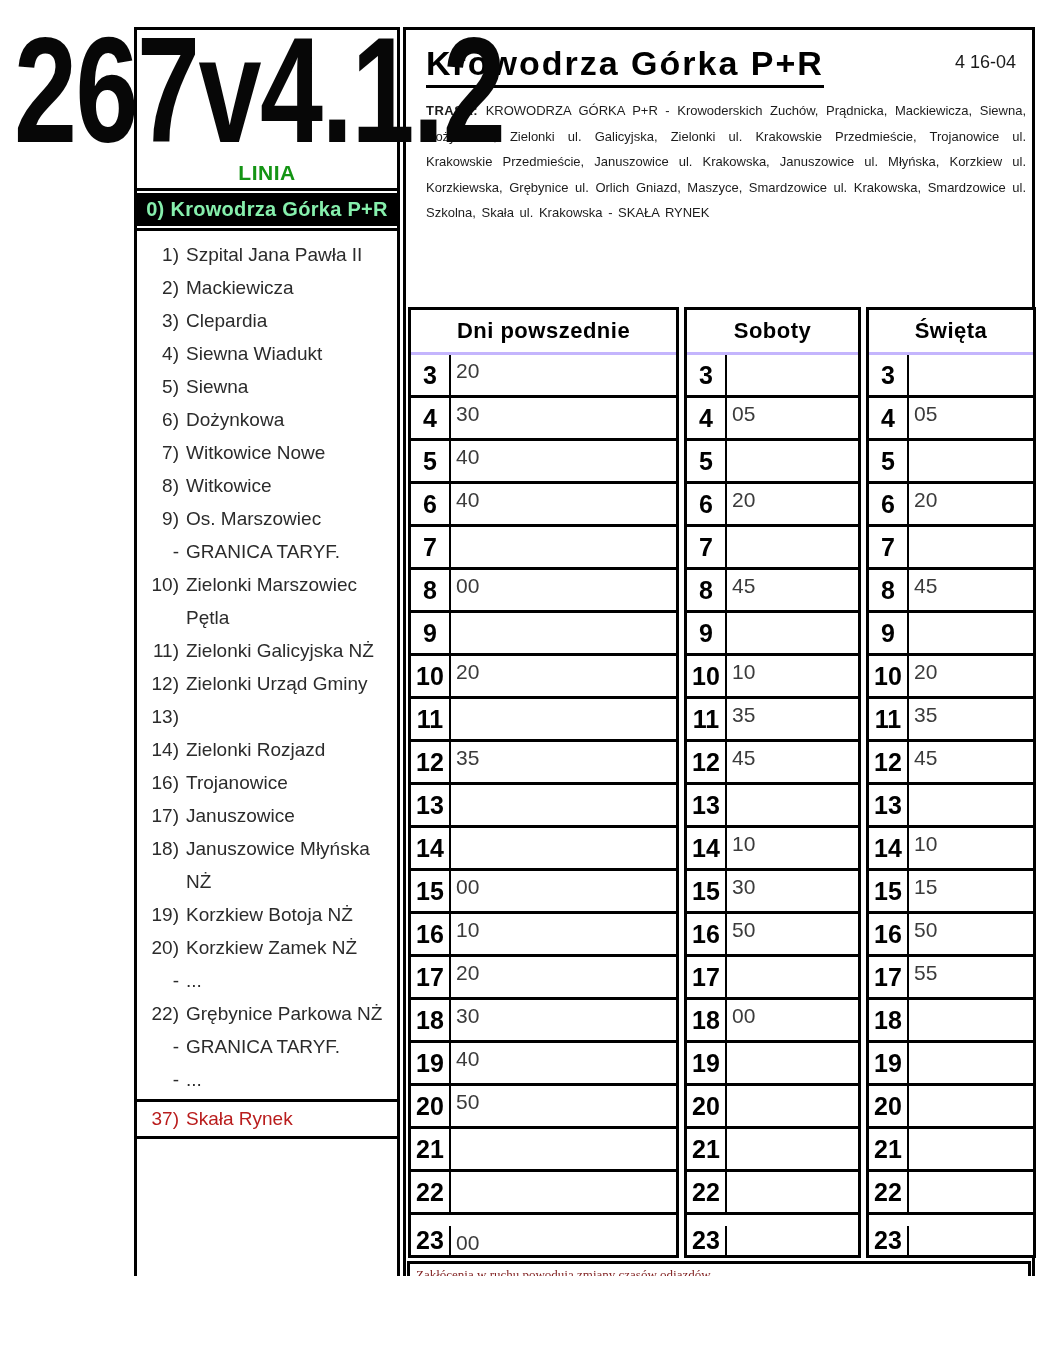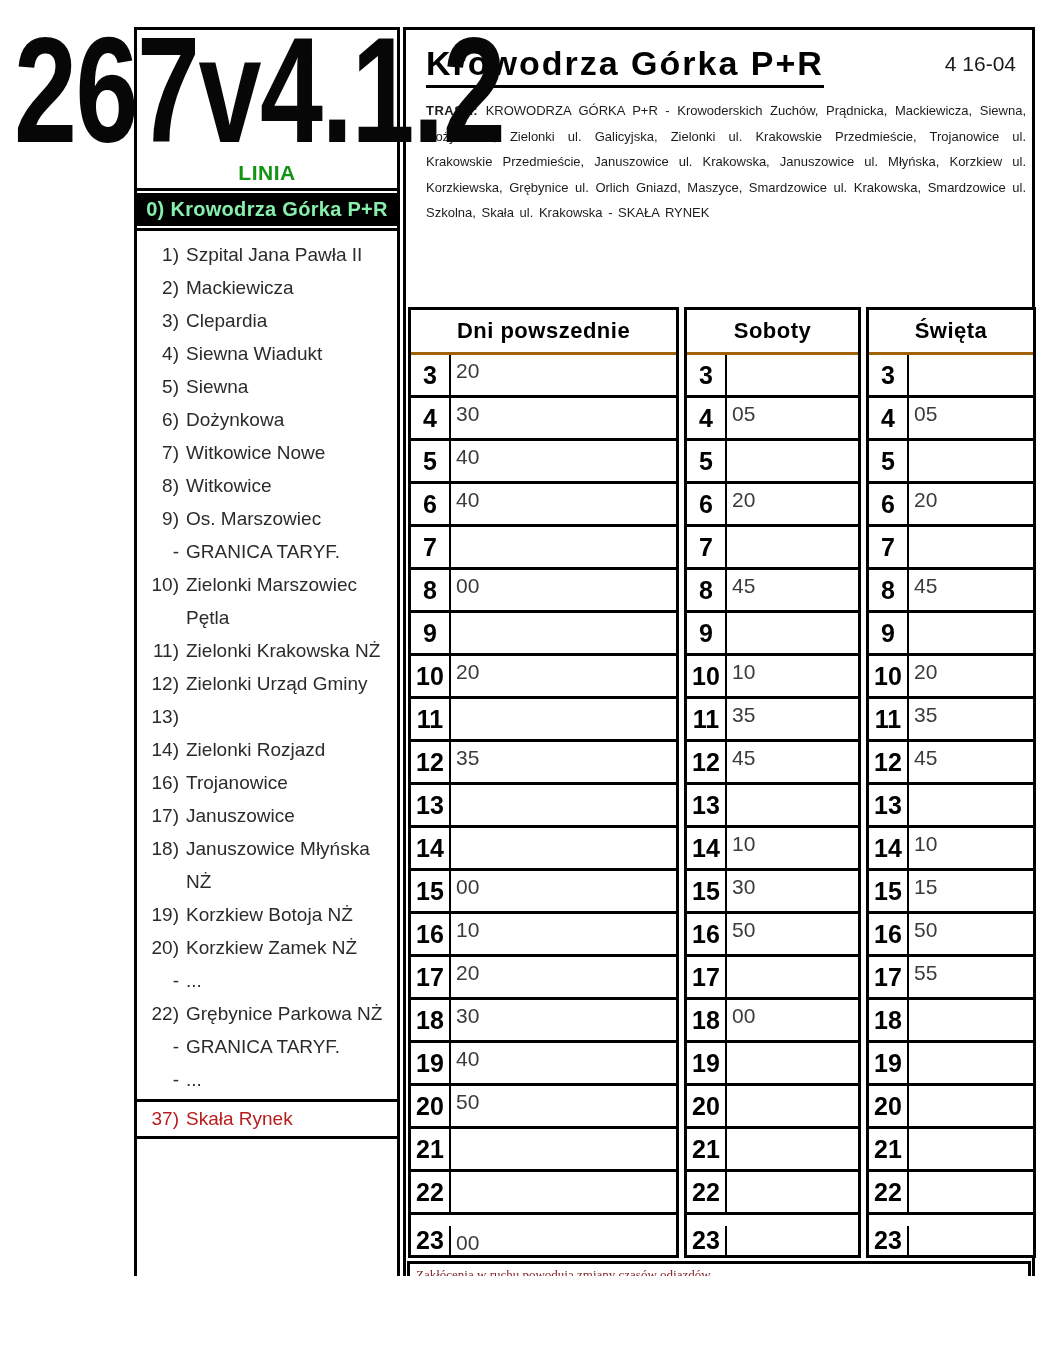--- a/index.html
+++ b/index.html
@@ -52,33 +52,33 @@
   
   .panel {
     position:absolute; left:403px; top:27px; width:632px; height:1304px;
     border:3px solid #000; box-sizing:border-box;
   }
   .panel-head { position:relative; padding:14px 16px 0 20px; }
   .panel-title {
     display:inline-block; font-size:34px; font-weight:bold; letter-spacing:2px;
     border-bottom:3px solid #000; padding-bottom:2px;text-align:center;
   }
-  .route-code { position:absolute; right:16px; top:22px; font-size:21px; color:#1a1a1a; }
+  .route-code { position:absolute; right:16px; top:22px; font-size:18px; color:#1a1a1a; }
   .route {
     margin:10px 6px 0 0; font-size:13px; line-height:25.5px; color:#1c1c1c;
     text-align:justify; width:600px; word-spacing:2px;
   }
   .route b { letter-spacing:0.5px; }
 
   
   .timetable { position:absolute; top:277px; left:2px; display:flex; gap:5px; }
   .tgroup { border:3px solid #000; box-sizing:content-box; background:#fff; }
   .g0 { width:265px; } .g1 { width:171px; } .g2 { width:164px; }
   .thead {
-    height:42px; border-bottom:3px solid #a16207; font-weight:bold; font-size:22px;
+    height:42px; border-bottom:3px solid #c4b5fd; font-weight:bold; font-size:22px;
     display:flex; align-items:center; justify-content:center; letter-spacing:0.5px;
   }
   .trow { display:flex; height:40px; border-bottom:3px solid #000; }
   .trow:last-child { border-bottom:none;align-items:flex-end; }
   .hcell {
     width:38px; flex:0 0 auto; border-right:2px solid #000;
     font-weight:bold; font-size:25px;
     display:flex; align-items:center; justify-content:center;
   }
   .mcell { flex:1; font-size:21px; color:#3b3b3b; padding:4px 0 0 5px; }
@@ -153,21 +153,21 @@
     <span class="stop-name">GRANICA TARYF.</span>
   </div>
 
   <div class="stop-item">
     <span class="stop-num">10)</span>
     <span class="stop-name">Zielonki Marszowiec<div>Pętla</div></span>
   </div>
 
   <div class="stop-item">
     <span class="stop-num">11)</span>
-    <span class="stop-name">Zielonki Krakowska NŻ</span>
+    <span class="stop-name">Zielonki Galicyjska NŻ</span>
   </div>
 
   <div class="stop-item">
     <span class="stop-num">12)</span>
     <span class="stop-name">Zielonki Urząd Gminy</span>
   </div>
 
   <div class="stop-item">
     <span class="stop-num">13)</span>
   </div>

